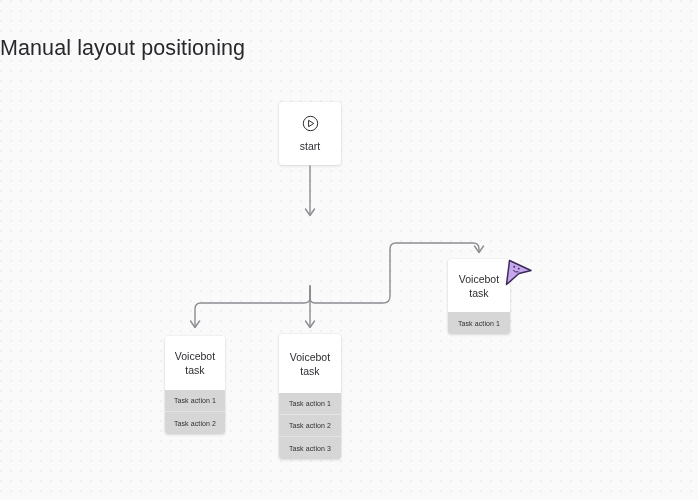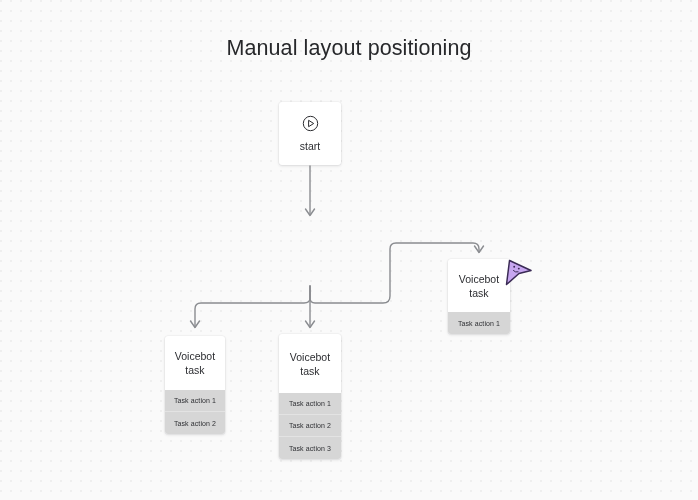--- a/index.html
+++ b/index.html
@@ -23,21 +23,21 @@
       radial-gradient(circle at 1px 1px, rgba(0,0,0,0.045) 0.9px, transparent 1px);
     background-size: 10px 10px;
     background-position: 0 0;
   }
 
   #page-title {
     position: absolute;
     left: 0;
     top: 36px;
     width: 698px;
-    text-align: center;
+    text-align: left;
     font-size: 21.5px;
     font-weight: 400;
     letter-spacing: 0.1px;
     color: #27282b;
   }
 
   .edges {
     position: absolute;
     left: 0;
     top: 0;

